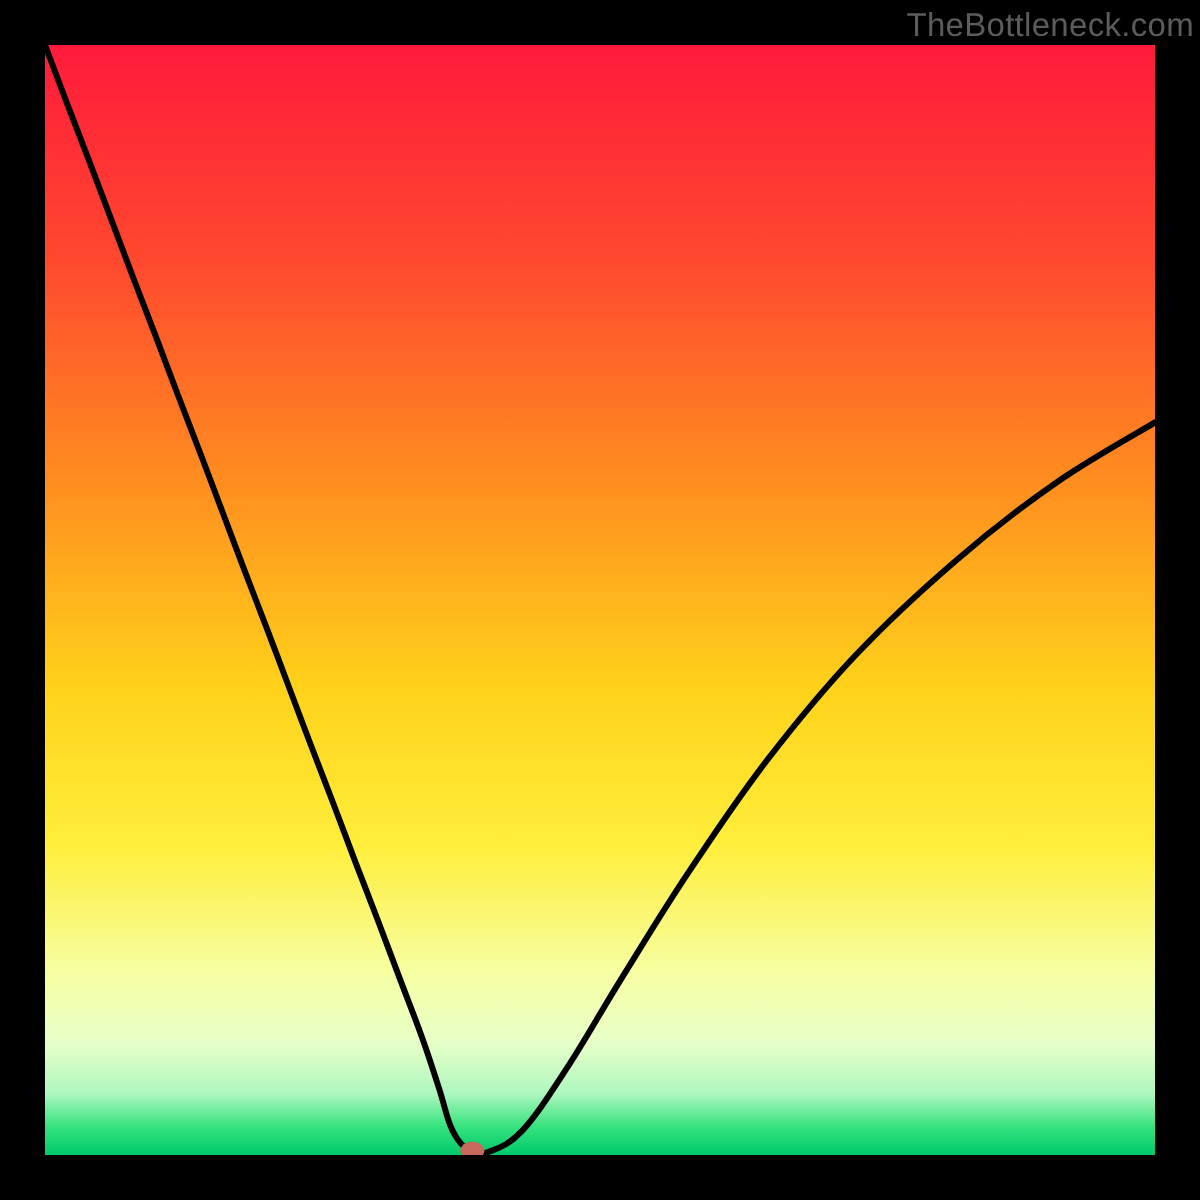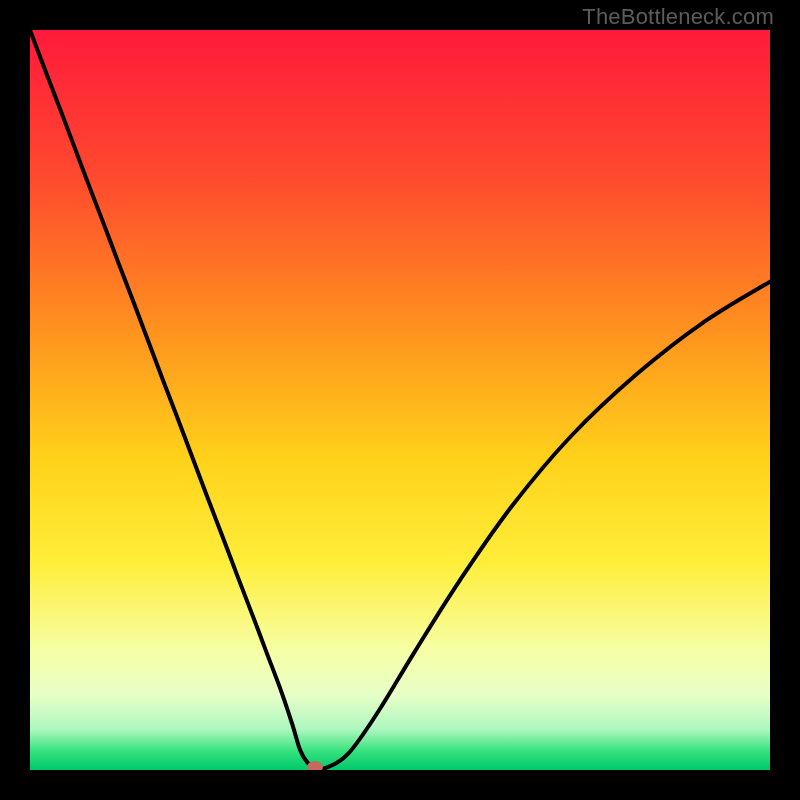--- a/index.html
+++ b/index.html
@@ -13,21 +13,21 @@
   }
   .frame {
     position: relative;
     width: 800px;
     height: 800px;
     background: #000;
   }
   .watermark {
     position: absolute;
     top: 4px;
-    right: 26px;
+    right: 4px;
     color: #5c5c5c;
     font-size: 22px;
     font-weight: 500;
     letter-spacing: 0.2px;
     user-select: none;
   }
   .plot-area {
     position: absolute;
     left: 30px;
     top: 30px;

